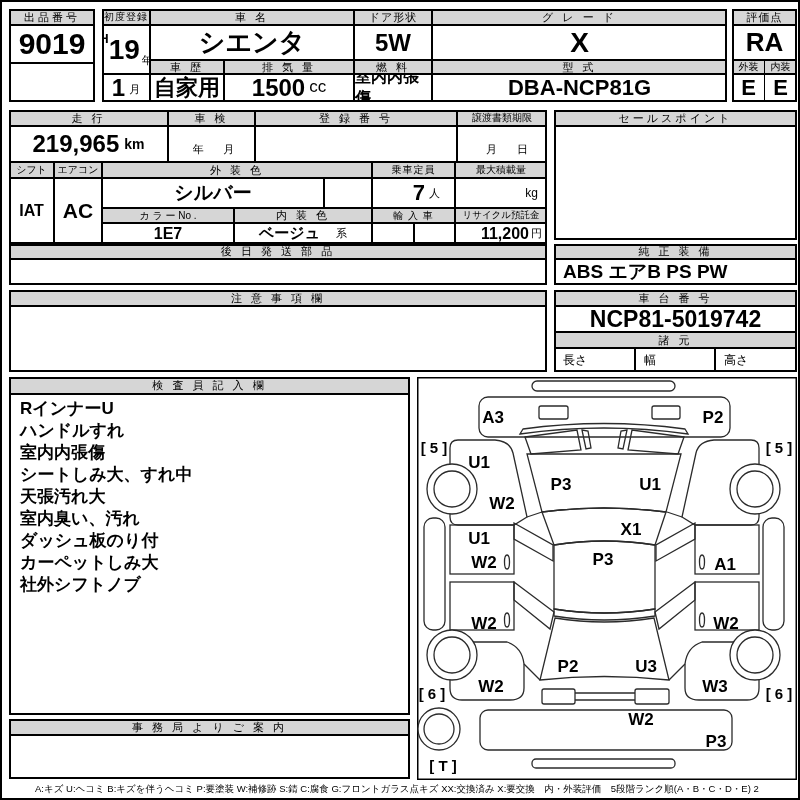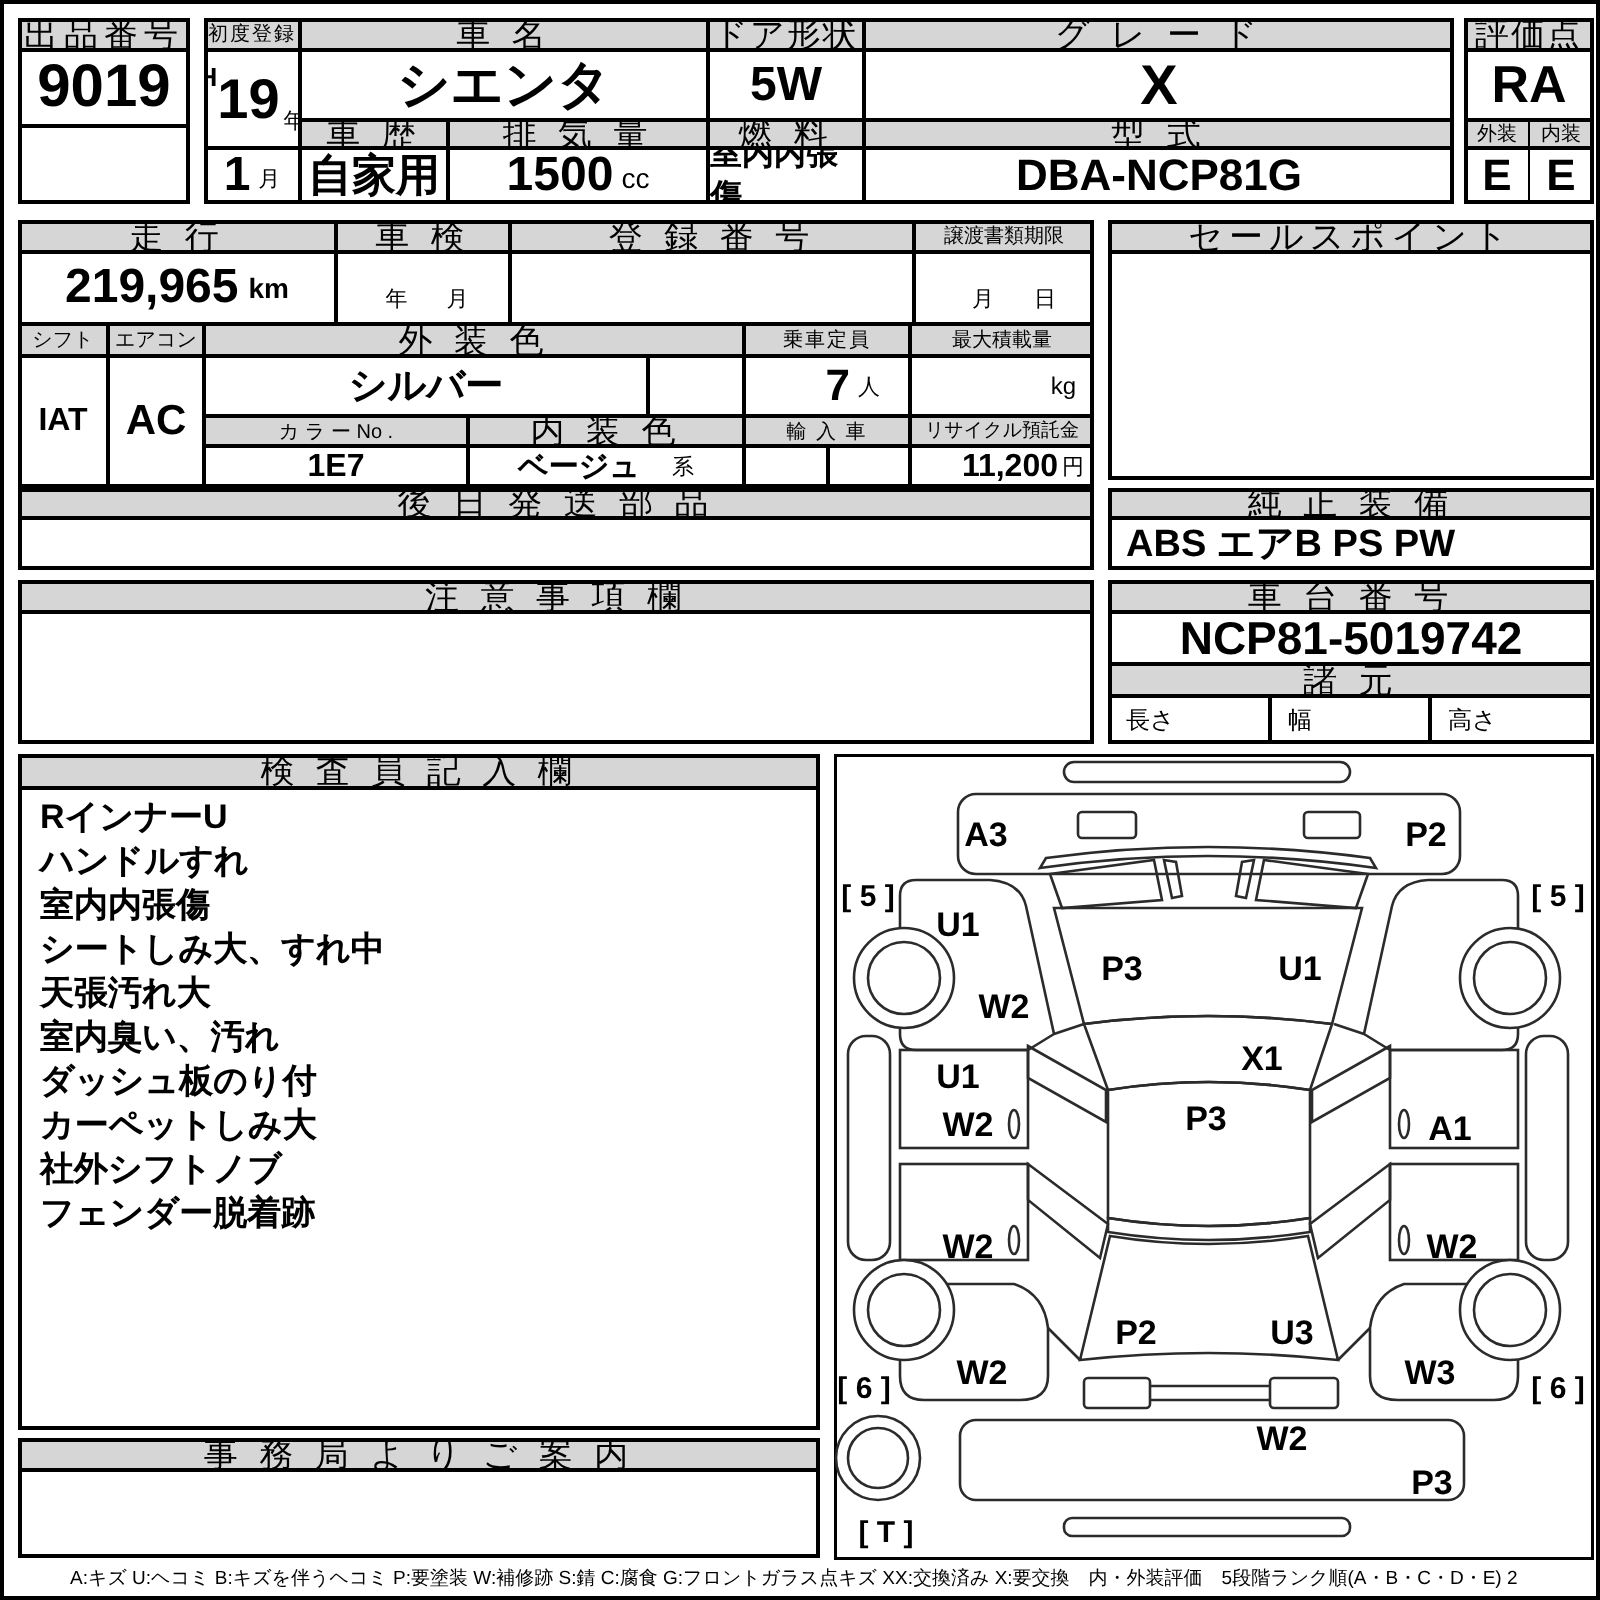--- a/index.html
+++ b/index.html
@@ -1,19 +1,19 @@
 <!DOCTYPE html>
 <html><head>
 <meta charset="utf-8">
 <style>
   html,body{margin:0;padding:0;background:#fff;}
   body{font-family:"Liberation Sans","DejaVu Sans",sans-serif;color:#000;}
   #sheet{position:relative;width:800px;height:800px;border:2px solid #000;box-sizing:border-box;background:#fff;overflow:hidden;}
   .c{position:absolute;box-sizing:border-box;display:flex;align-items:center;justify-content:center;overflow:hidden;}
-  .h{background:#d6d6d6;border:1px solid #000;font-size:17px;letter-spacing:3px;font-weight:normal;}
+  .h{background:#d6d6d6;border:1px solid #000;font-size:11px;letter-spacing:3px;font-weight:normal;}
   .ls0{letter-spacing:0;}
   .ls1{letter-spacing:1px;}
   .fs10{font-size:10px;}
   .fs9{font-size:9.5px;}
   .v{border:1px solid #000;font-weight:bold;background:#fff;}
   .frame{position:absolute;border:2px solid #000;box-sizing:border-box;pointer-events:none;z-index:5;}
   .unit{font-size:11px;font-weight:normal;margin-left:4px;}
   .unitb{font-size:14px;font-weight:bold;margin-left:5px;}
   .right{justify-content:flex-end;padding-right:8px;}
   .left{justify-content:flex-start;padding-left:8px;}
@@ -45,21 +45,21 @@
     <span class="plain" style="font-size:11px;align-self:flex-end;margin-bottom:4px;margin-left:4px">月</span>
   </div>
 
   <div class="c h" style="left:148px;top:7px;width:204px;height:16px">車 名</div>
   <div class="c v" style="left:148px;top:23px;width:204px;height:35px;font-size:26px">シエンタ</div>
   <div class="c h" style="left:148px;top:58px;width:74px;height:14px">車 歴</div>
   <div class="c v" style="left:148px;top:72px;width:74px;height:28px;font-size:22px">自家用</div>
   <div class="c h" style="left:222px;top:58px;width:130px;height:14px">排 気 量</div>
   <div class="c v" style="left:222px;top:72px;width:130px;height:28px">
     <span style="font-size:24px">1500</span>
-    <span class="plain" style="font-size:14px;align-self:flex-end;margin-bottom:4px;margin-left:4px">cc</span>
+    <span class="plain" style="font-size:17px;align-self:flex-end;margin-bottom:4px;margin-left:4px">cc</span>
   </div>
 
   <div class="c h ls1" style="left:352px;top:7px;width:78px;height:16px">ドア形状</div>
   <div class="c v" style="left:352px;top:23px;width:78px;height:35px;font-size:24px">5W</div>
   <div class="c h" style="left:352px;top:58px;width:78px;height:14px">燃 料</div>
   <div class="c v" style="left:352px;top:72px;width:78px;height:28px;font-size:16px">室内内張傷</div>
 
   <div class="c h" style="left:430px;top:7px;width:295px;height:16px">グ レ ー ド</div>
   <div class="c v" style="left:430px;top:23px;width:295px;height:35px;font-size:28px">X</div>
   <div class="c h" style="left:430px;top:58px;width:295px;height:14px">型 式</div>
@@ -153,21 +153,20 @@
   <div class="c v notes" style="left:7px;top:392px;width:401px;height:321px">
     <div>RインナーU</div>
     <div>ハンドルすれ</div>
     <div>室内内張傷</div>
     <div>シートしみ大、すれ中</div>
     <div>天張汚れ大</div>
     <div>室内臭い、汚れ</div>
     <div>ダッシュ板のり付</div>
     <div>カーペットしみ大</div>
     <div>社外シフトノブ</div>
-    <div>フェンダー脱着跡</div>
   </div>
   <div class="frame" style="left:7px;top:375px;width:401px;height:338px"></div>
 
   <div class="c h" style="left:7px;top:717px;width:401px;height:16px">事 務 局 よ り ご 案 内</div>
   <div class="c v" style="left:7px;top:733px;width:401px;height:44px"></div>
   <div class="frame" style="left:7px;top:717px;width:401px;height:60px"></div>
 
   <svg style="position:absolute;left:415px;top:375px" width="380" height="403" viewBox="0 0 380 403">
     <rect x="0" y="0" width="380" height="403" fill="none" stroke="#000" stroke-width="3"></rect>
     <g fill="none" stroke="#2b2b2b" stroke-width="1.3">

